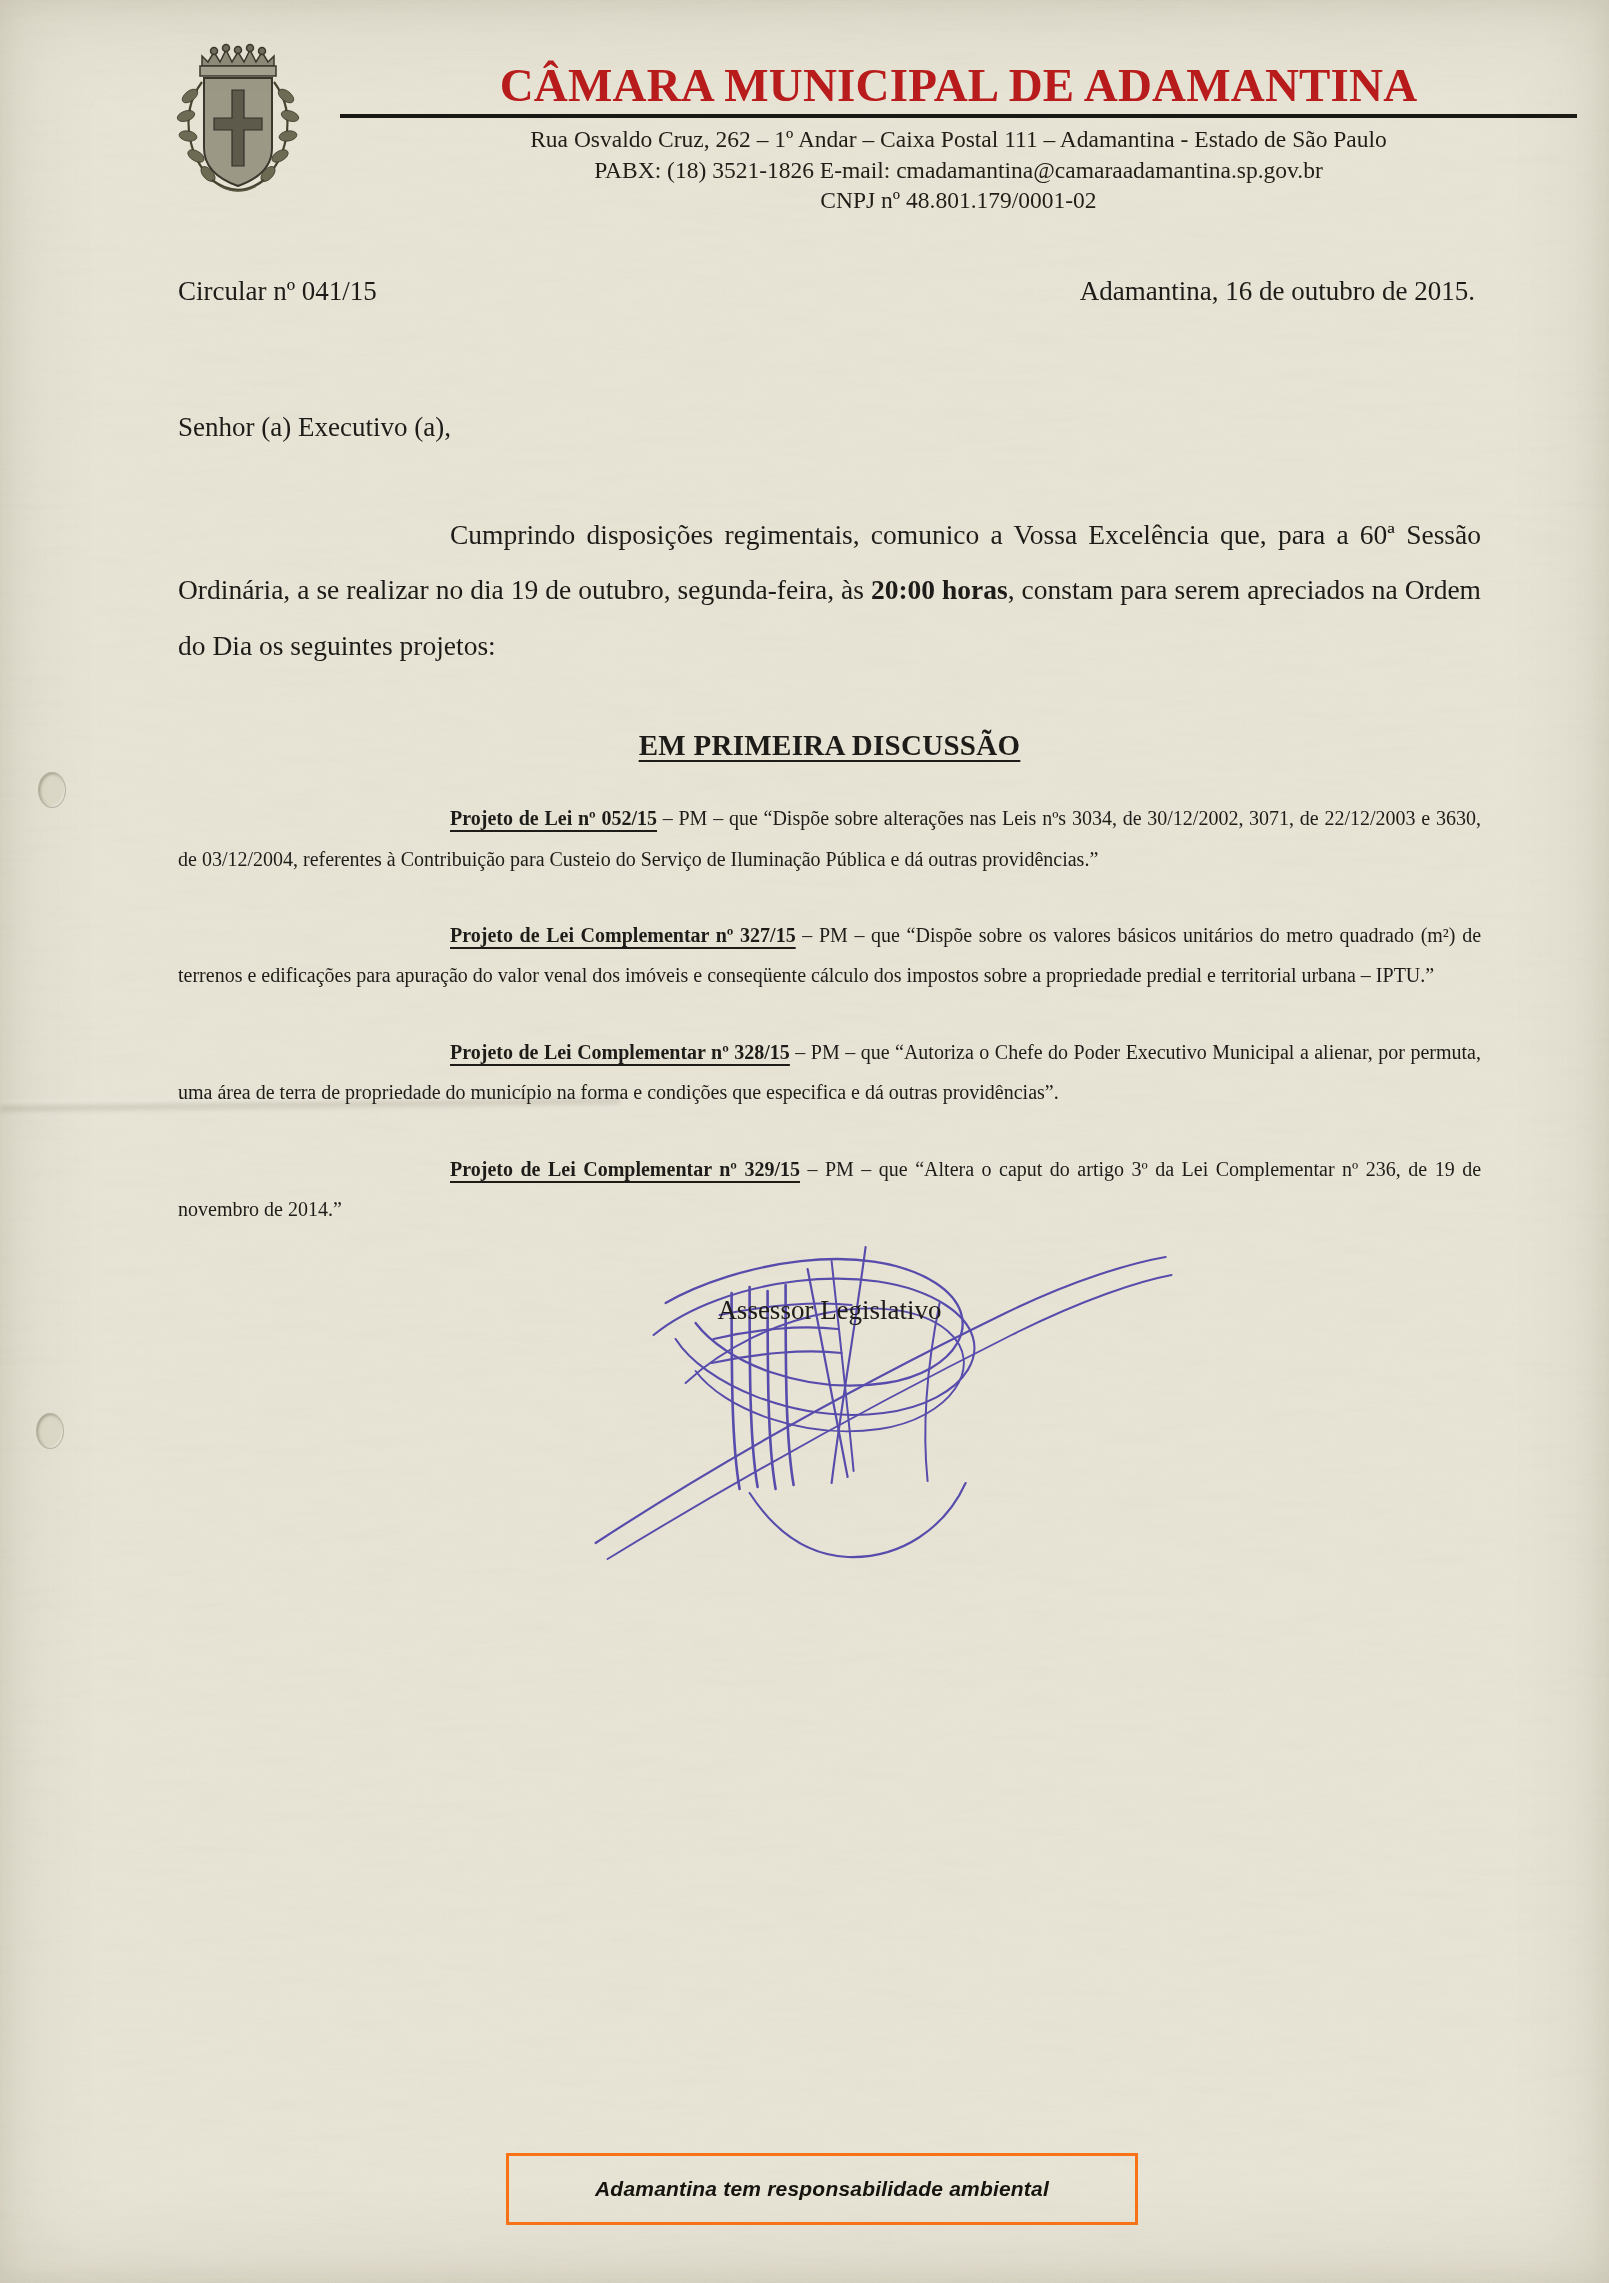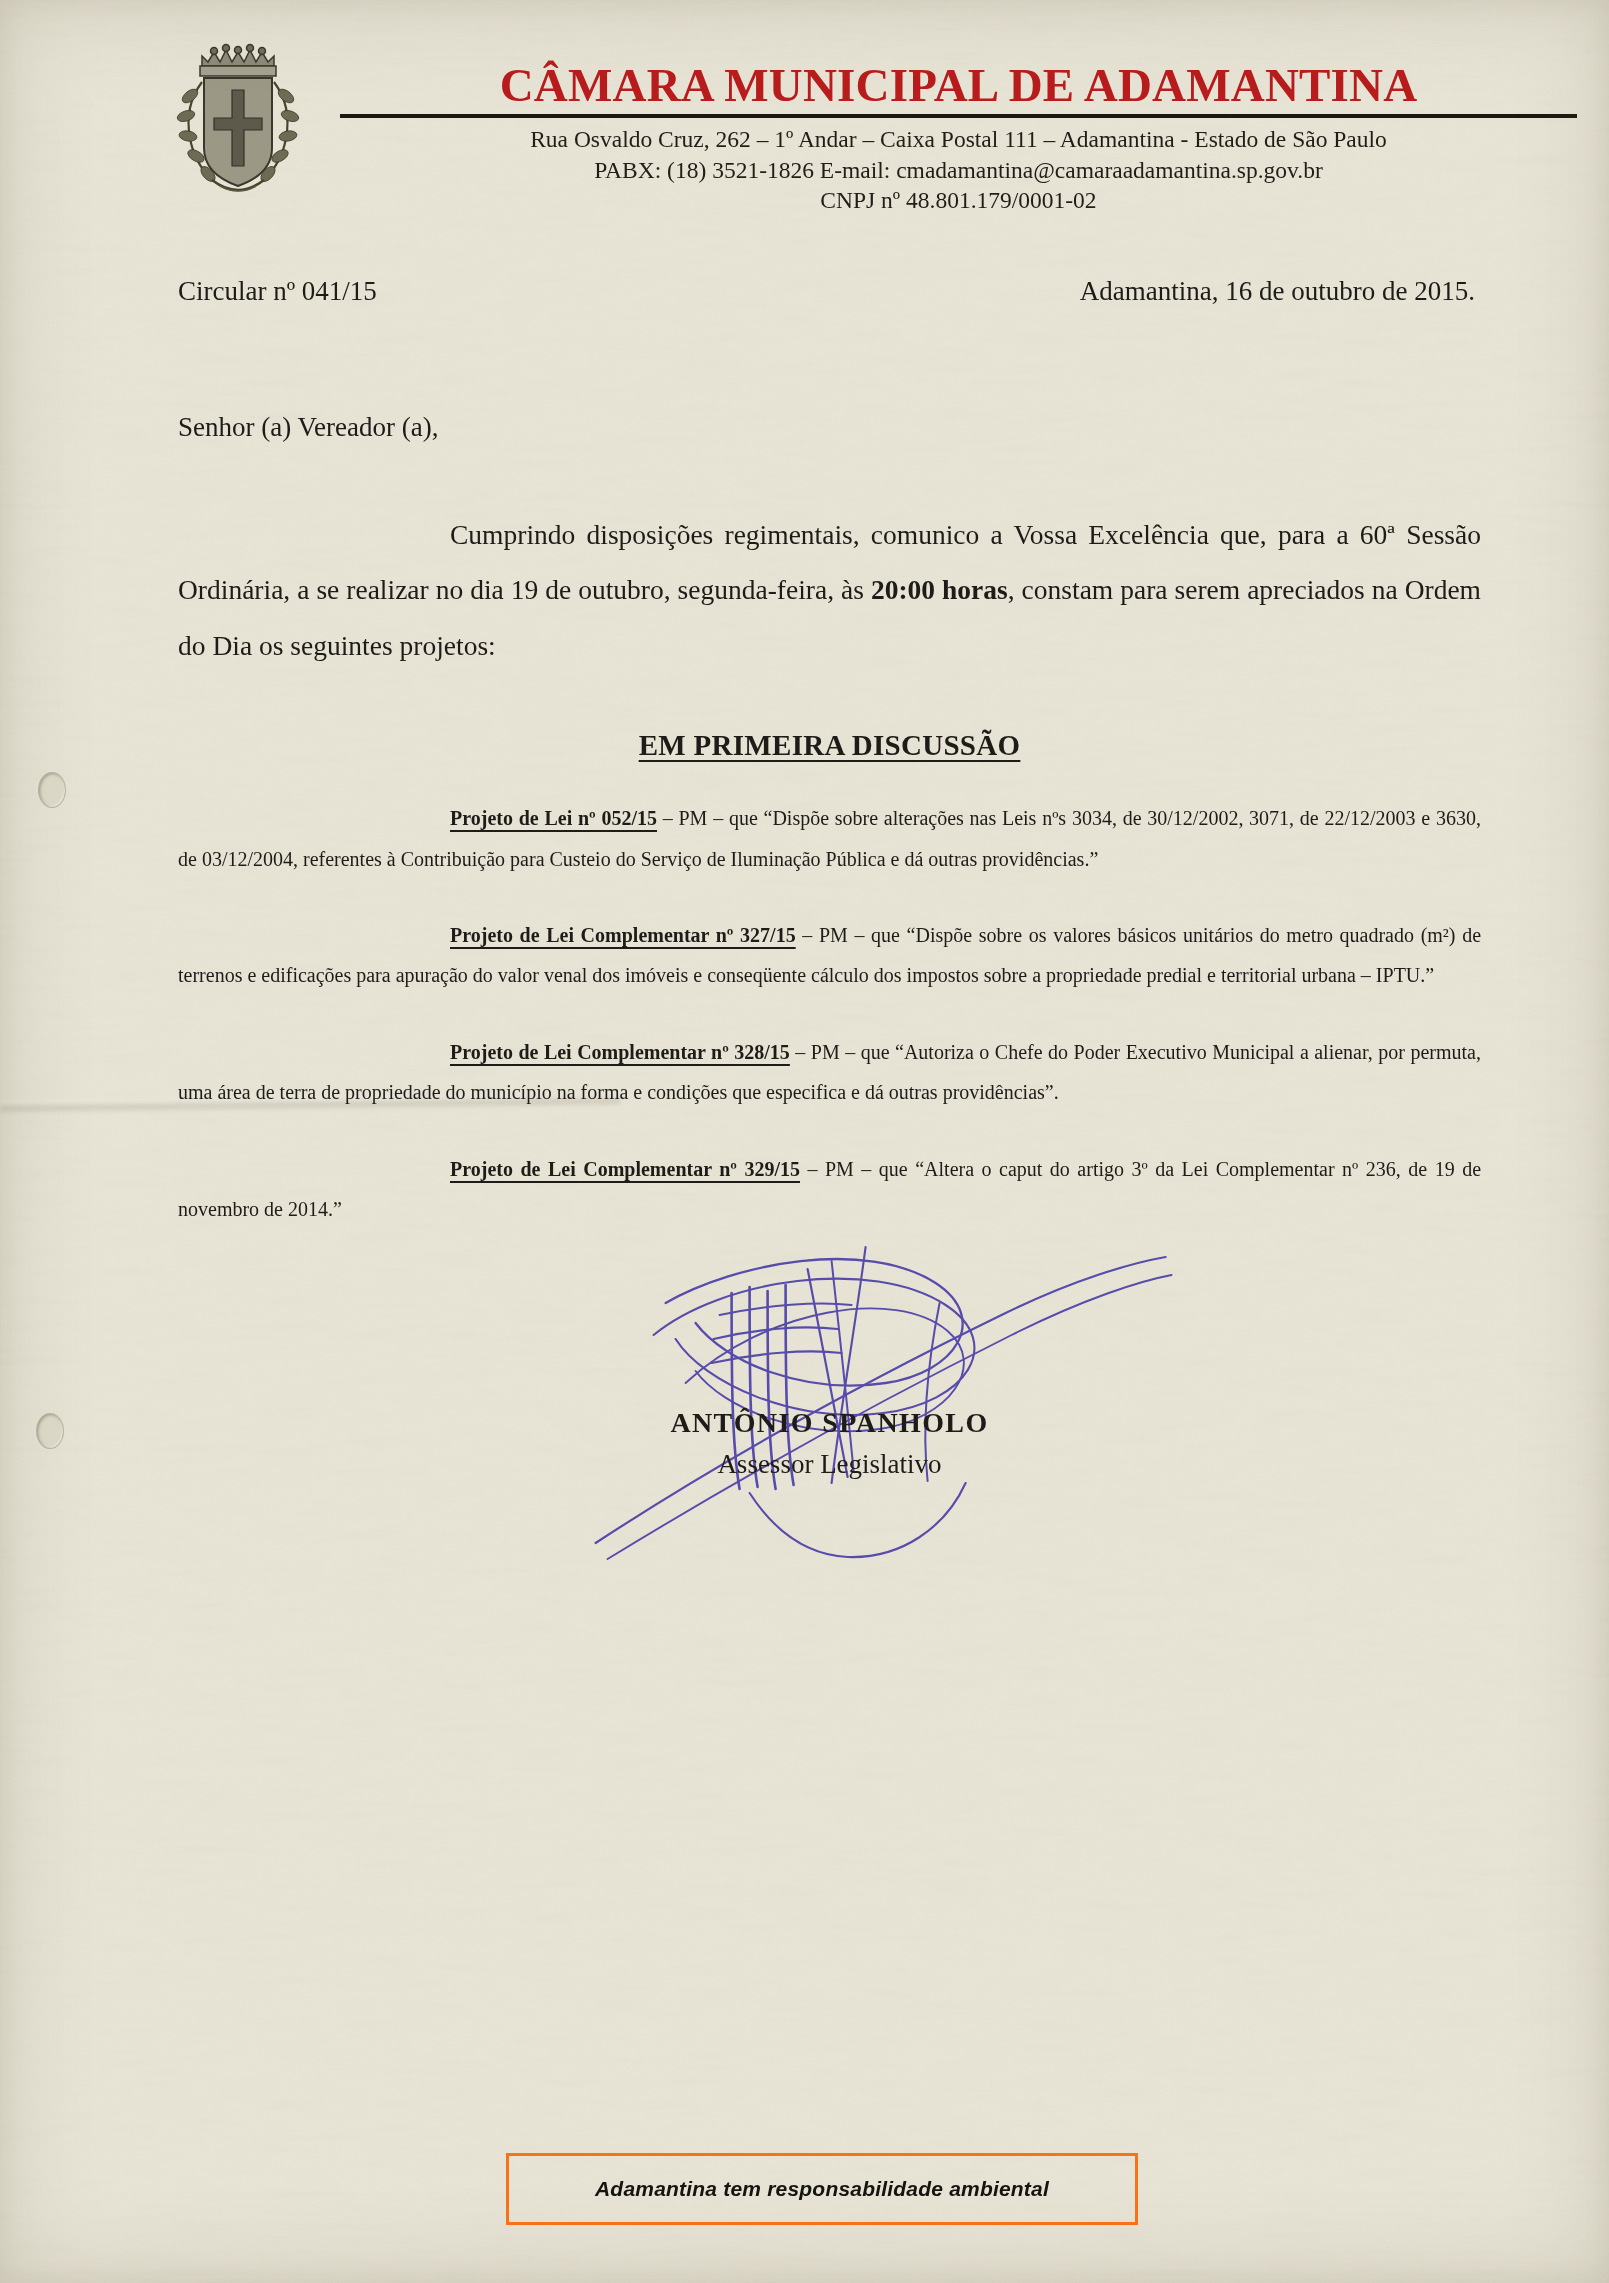--- a/index.html
+++ b/index.html
@@ -301,21 +301,21 @@
     </div>
   </div>
 
   <div class="body-wrap">
 
     <div class="meta-row">
       <div class="meta-left">Circular nº 041/15</div>
       <div class="meta-right">Adamantina, 16 de outubro de 2015.</div>
     </div>
 
-    <div class="salutation">Senhor (a) Vereador (a),</div>
+    <div class="salutation">Senhor (a) Executivo (a),</div>
 
     <div class="para"><span class="indent"></span><span>Cumprindo disposições regimentais, comunico a Vossa Excelência que, para a 60ª Sessão Ordinária, a se realizar no dia 19 de outubro, segunda-feira, às </span><b class="u">20:00 horas</b><span>, constam para serem apreciados na Ordem do Dia os seguintes projetos:</span></div>
 
     <div class="section-heading"><span>EM PRIMEIRA DISCUSSÃO</span></div>
 
     <div class="item"><span class="lead"></span><span class="bill">Projeto de Lei nº 052/15</span><span> – PM – que “Dispõe sobre alterações nas Leis nºs 3034, de 30/12/2002, 3071, de 22/12/2003 e 3630, de 03/12/2004, referentes à Contribuição para Custeio do Serviço de Iluminação Pública e dá outras providências.”</span></div>
 
     <div class="item"><span class="lead"></span><span class="bill">Projeto de Lei Complementar nº 327/15</span><span> – PM – que “Dispõe sobre os valores básicos unitários do metro quadrado (m²) de terrenos e edificações para apuração do valor venal dos imóveis e conseqüente cálculo dos impostos sobre a propriedade predial e territorial urbana – IPTU.”</span></div>
 
     <div class="item"><span class="lead"></span><span class="bill">Projeto de Lei Complementar nº 328/15</span><span> – PM – que “Autoriza o Chefe do Poder Executivo Municipal a alienar, por permuta, uma área de terra de propriedade do município na forma e condições que especifica e dá outras providências”.</span></div>
@@ -339,21 +339,20 @@
           <path d="M272 26 C286 100 300 170 312 234" stroke-width="2.2"></path>
           <path d="M296 18 C304 92 312 164 318 228" stroke-width="2"></path>
           <path d="M330 4 C320 80 306 160 296 240" stroke-width="2.1"></path>
           <path d="M60 300 C170 228 310 148 470 70 C540 36 596 20 630 14" stroke-width="2.2"></path>
           <path d="M72 316 C180 250 320 170 476 92 C548 56 604 38 636 32" stroke-width="1.9"></path>
           <path d="M214 250 C240 290 272 312 312 314 C366 316 410 284 430 240" stroke-width="2.1"></path>
           <path d="M404 60 C392 120 386 180 392 238" stroke-width="2"></path>
         </g>
       </svg>
 
-      <div class="sig-name">ANTÔNIO SPANHOLO</div>
       <div class="sig-role">Assessor Legislativo</div>
     </div>
 
   </div>
 
   <div class="footer-box">
     <div class="footer-text">Adamantina tem responsabilidade ambiental</div>
   </div>
 
 </div>

